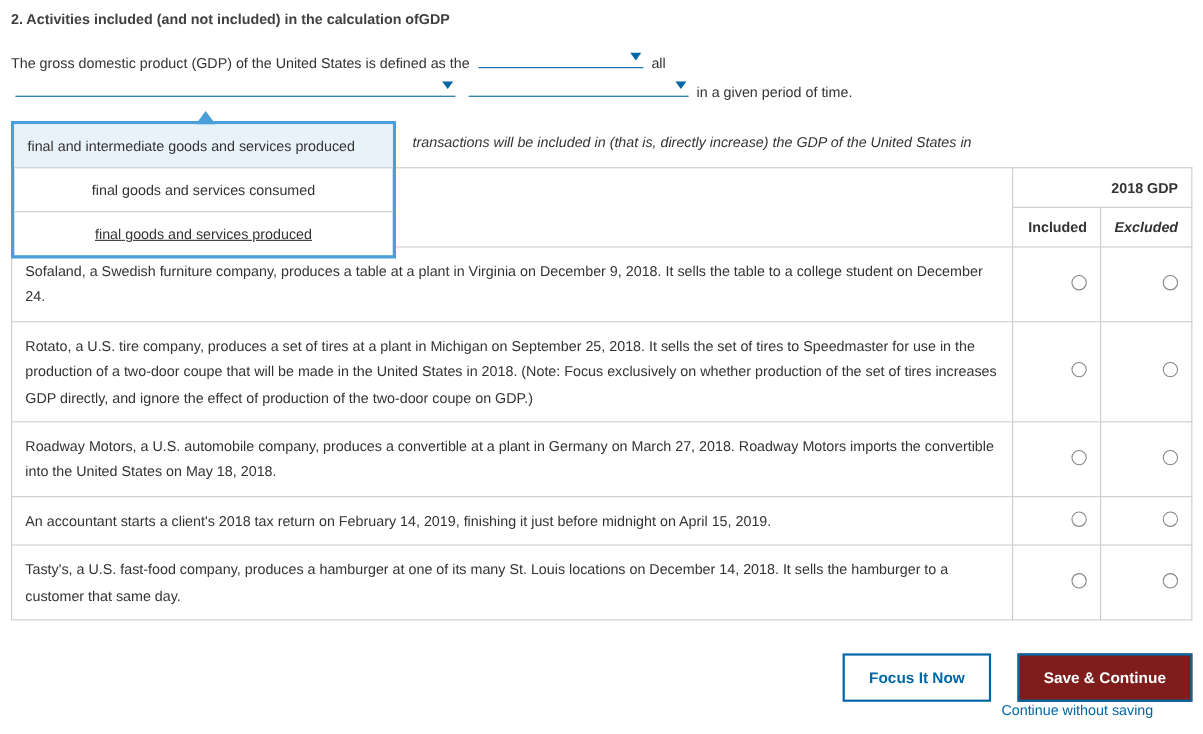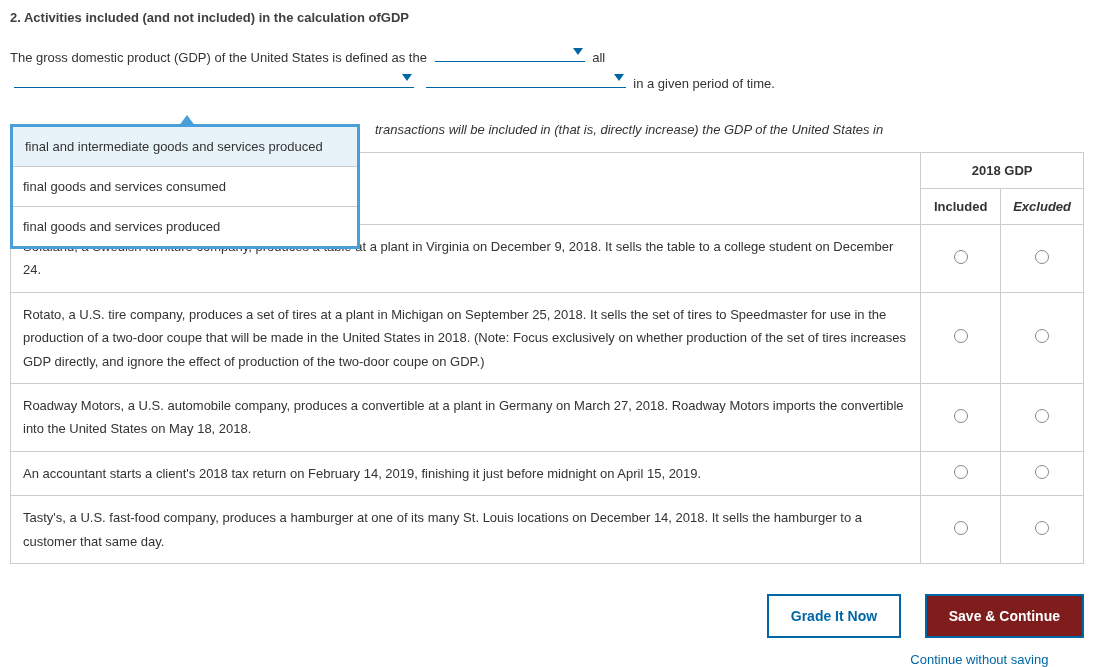--- a/index.html
+++ b/index.html
@@ -41,40 +41,41 @@
   }
   .blank.w1 { min-width: 150px; }
   .blank.w2 { min-width: 400px; }
   .blank.w3 { min-width: 200px; }
   .dropdown {
     position: absolute;
     border: 3px solid #4a9fd8;
     background: #fff;
     z-index: 10;
     left: 10px;
-    top: 124px;
+    top: 110px;
     width: 350px;
   }
   .dropdown::before {
     content: "";
     position: absolute;
     top: -12px;
     left: 165px;
     width: 0; height: 0;
     border-left: 9px solid transparent;
     border-right: 9px solid transparent;
     border-bottom: 12px solid #4a9fd8;
   }
   .dropdown-item {
     padding: 12px 10px;
     border-bottom: 1px solid #ccc;
+    text-align: center;
     cursor: pointer;
     font-size: 13px;
   }
-  .dropdown-item:last-child { border-bottom: none; }
+  .dropdown-item:last-child { border-bottom: none; text-decoration: underline; }
   .dropdown-item.hover { background: #e8f2f9; text-align: left; padding-left: 12px;}
   .prompt-italic {
     font-style: italic;
     margin: 25px 0 15px 0;
   }
   table.scenario {
     width: 100%;
     border-collapse: collapse;
     border: 1px solid #ccc;
     margin-top: 10px;
@@ -83,21 +84,21 @@
     border: 1px solid #ccc;
     padding: 10px 12px;
     vertical-align: middle;
     font-size: 13px;
   }
   table.scenario th {
     font-weight: bold;
     text-align: left;
     background: #fff;
   }
-  table.scenario th.center, table.scenario td.center { text-align: center; }
+  table.scenario th.center, table.scenario td.center { text-align: right; }
   .scenario-text { line-height: 1.8; }
   .radio {
     display: inline-block;
     width: 14px; height: 14px;
     border: 1px solid #888;
     border-radius: 50%;
     background: #fff;
   }
   .footer {
     margin-top: 30px;
@@ -117,21 +118,20 @@
     color: #0067a6;
     background: #fff;
   }
   .btn-solid {
     background: #7f1d1d;
     border: 2px solid #0067a6;
   }
   .link {
     display: block;
     color: #0067a6;
-    margin-top: 14px;
     cursor: pointer;
     font-size: 13px;
     margin-right: 30px;
   }
   .footer-group {
     display: inline-block;
     vertical-align: top;
     text-align: center;
   }
 </style>
@@ -194,18 +194,18 @@
     </tr>
     <tr>
       <td class="scenario-text">Tasty's, a U.S. fast-food company, produces a hamburger at one of its many St. Louis locations on December 14, 2018. It sells the hamburger to a customer that same day.</td>
       <td class="center"><span class="radio"></span></td>
       <td class="center"><span class="radio"></span></td>
     </tr>
   </tbody>
 </table>
 
 <div class="footer">
-  <span class="btn btn-outline">Grade It Now</span>
+  <span class="btn btn-outline">Focus It Now</span>
   <div class="footer-group">
     <span class="btn btn-solid">Save &amp; Continue</span>
     <span class="link">Continue without saving</span>
   </div>
 </div>
 
 </body></html>

